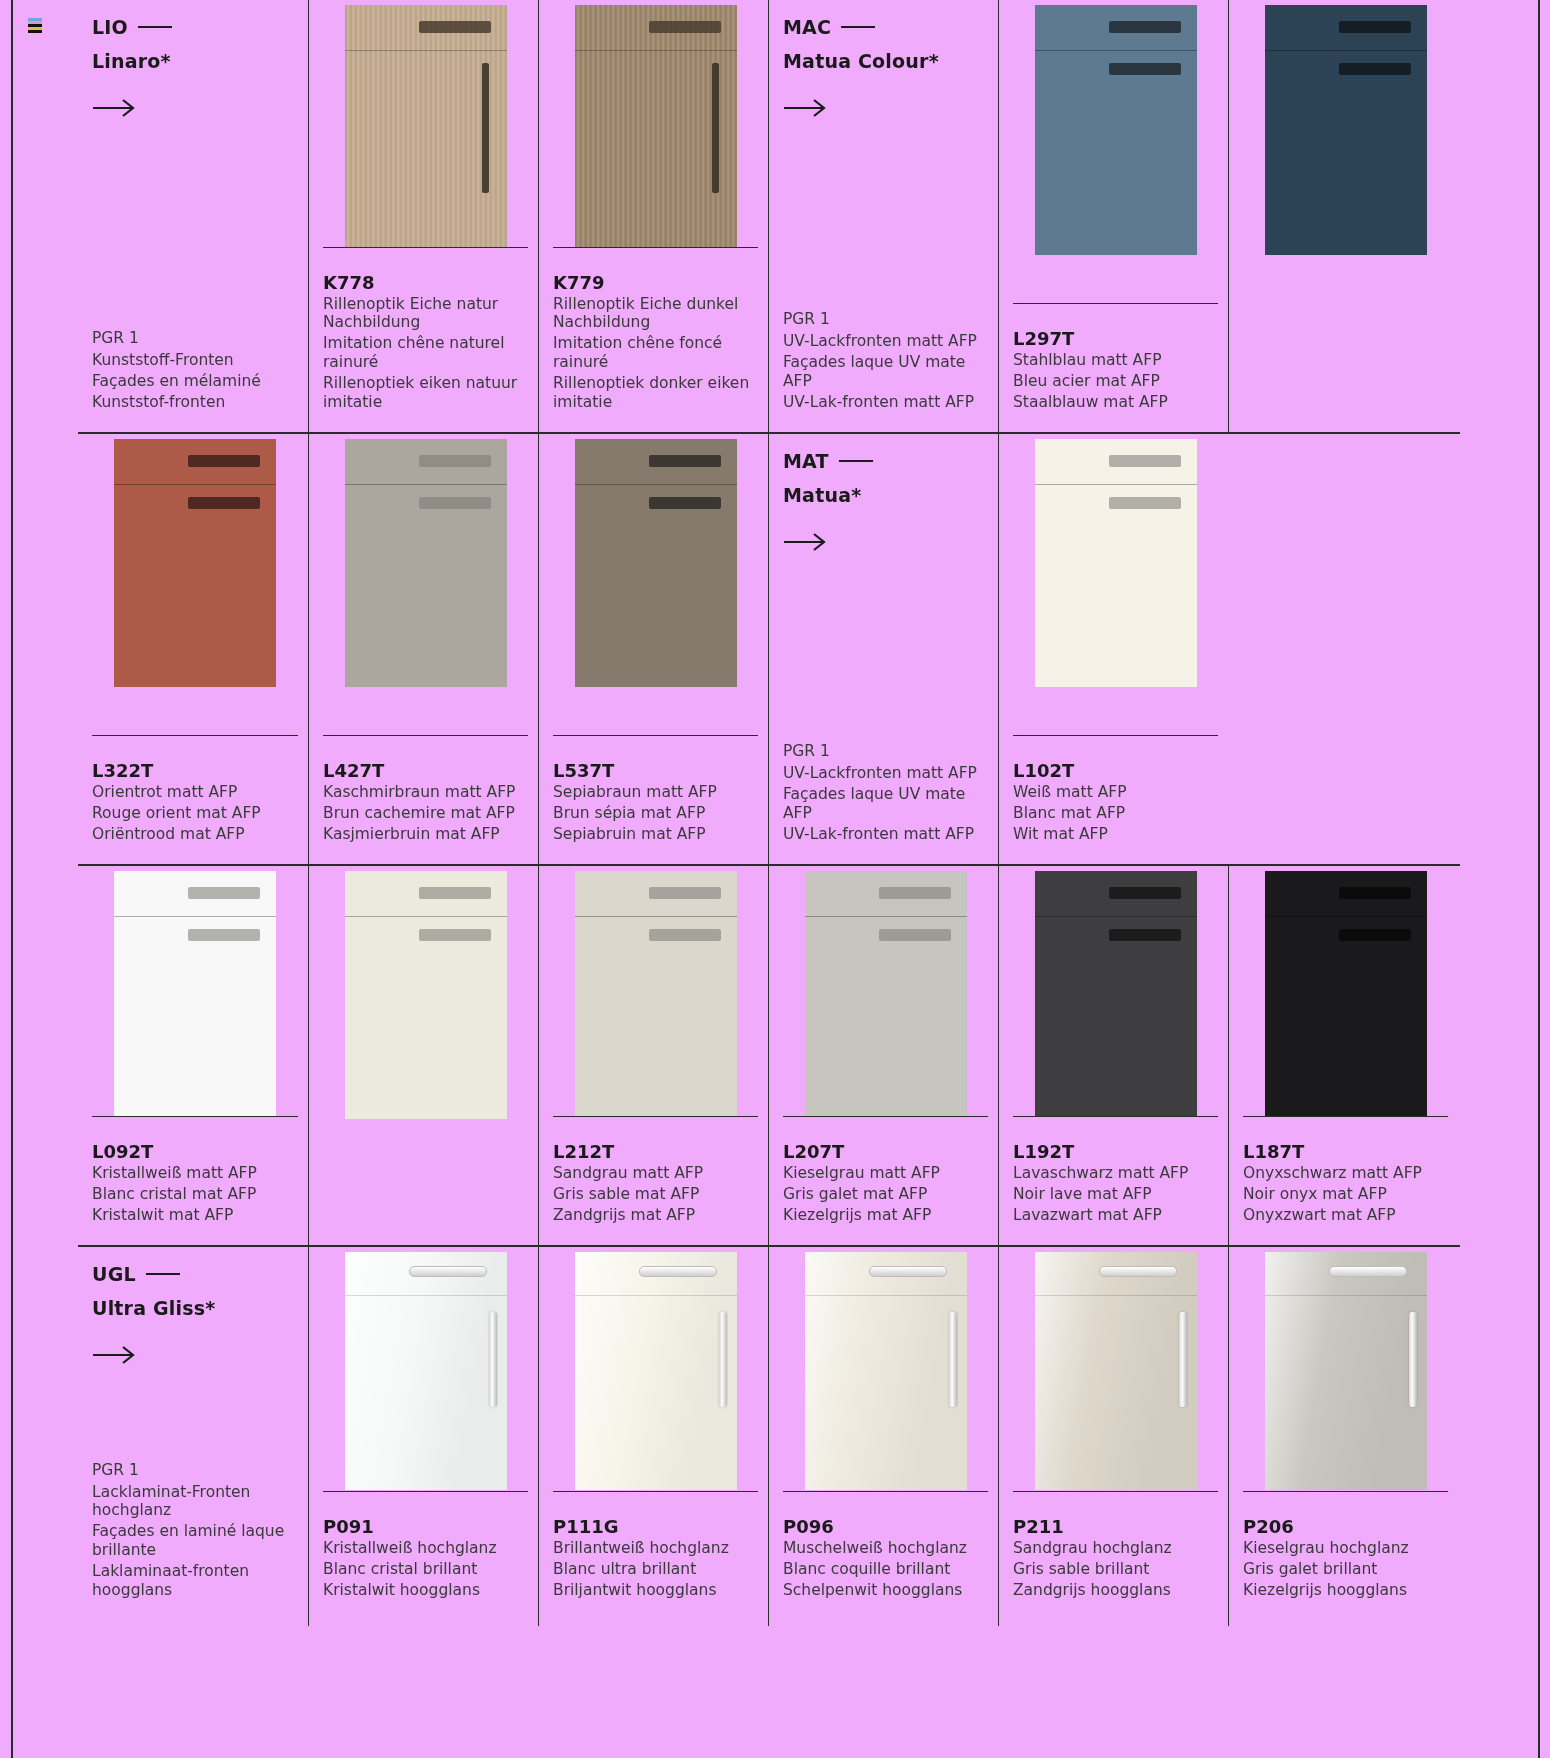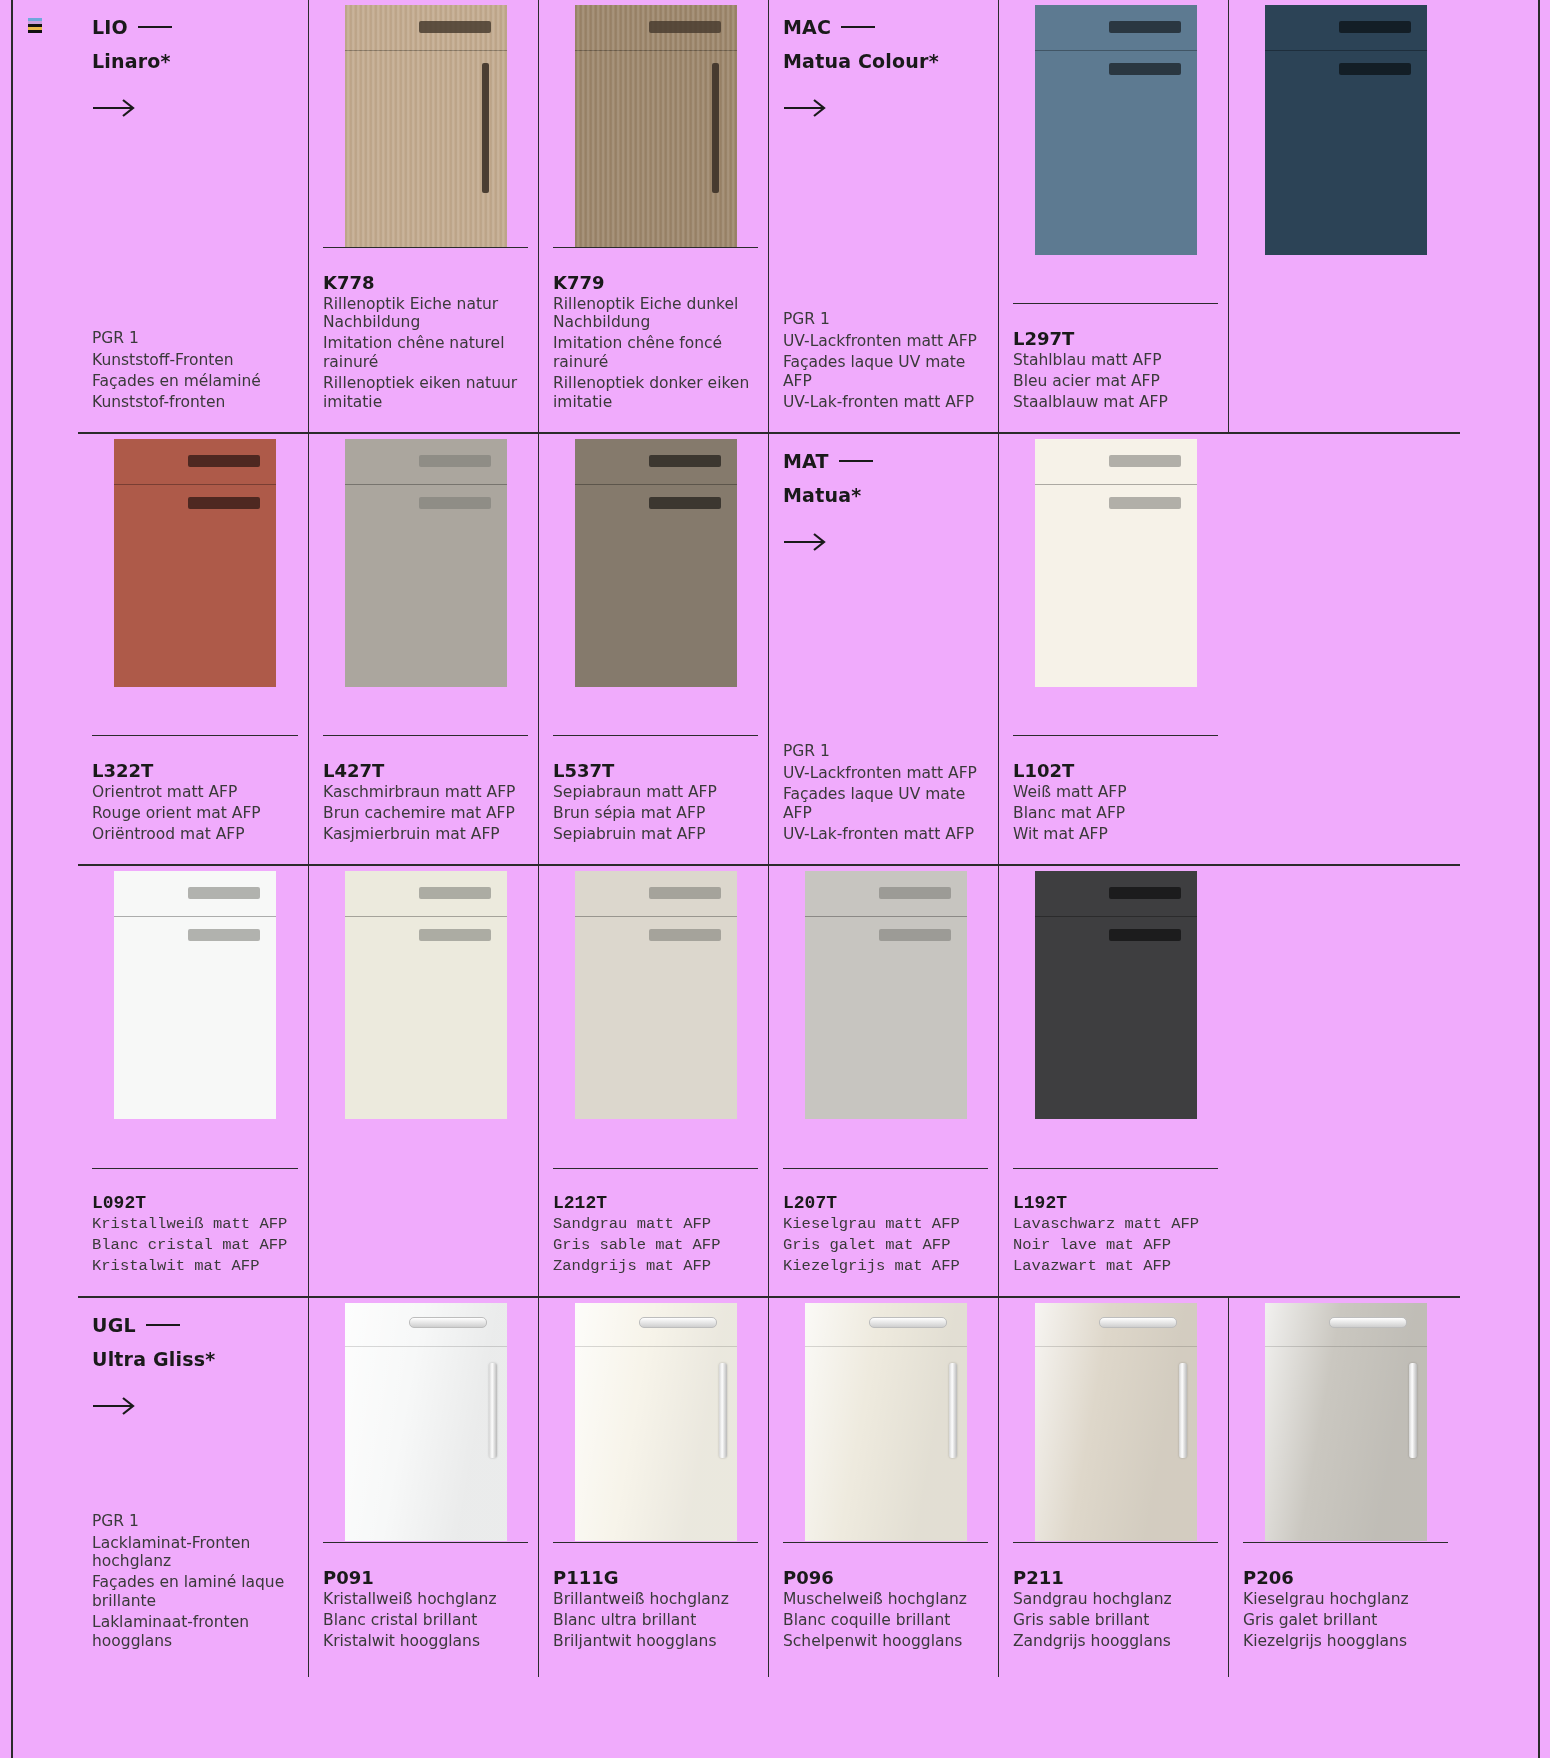--- a/index.html
+++ b/index.html
@@ -37,21 +37,21 @@
   }
 
   .row {
     position: relative;
     display: flex;
     width: 100%;
   }
   .row + .row { border-top: 2px solid #2b2b2b; }
   .row.r1 { height: 432px; }
   .row.r2 { height: 432px; }
-  .row.r3 { height: 432px; font-family: Liberation Mono, monospace; }
+  .row.r3 { height: 381px; }
   .row.r4 { height: 381px; }
 
   .cell {
     position: relative;
     flex: 0 0 230px;
     width: 230px;
     padding: 0 10px 0 14px;
     border-left: 1.6px solid #2b2b2b;
     display: flex;
     flex-direction: column;
@@ -459,20 +459,36 @@
             </div>
           </div>
           <div class="bottom">
             <div class="cap-rule"></div>
             <div class="cap-code">L192T</div>
             <div class="cap-line">Lavaschwarz matt AFP</div>
             <div class="cap-line">Noir lave mat AFP</div>
             <div class="cap-line">Lavazwart mat AFP</div>
           </div>
         </div>
+        <div class="cell">
+          <div class="door-wrap">
+            <div class="door matte dark" style="background: rgb(26, 26, 28);">
+              <div class="drawer"></div>
+              <div class="handle-top"></div>
+              <div class="handle-bot"></div>
+            </div>
+          </div>
+          <div class="bottom">
+            <div class="cap-rule"></div>
+            <div class="cap-code">L187T</div>
+            <div class="cap-line">Onyxschwarz matt AFP</div>
+            <div class="cap-line">Noir onyx mat AFP</div>
+            <div class="cap-line">Onyxzwart mat AFP</div>
+          </div>
+        </div>
       </div>
       <div class="row r4">
         <div class="cell series-head">
           <div class="series-code">
             <span>UGL</span>
             <span class="dash"></span>
           </div>
           <div class="series-name">Ultra Gliss*</div>
           <div class="arrow"><svg width="46" height="20" viewBox="0 0 46 20">
               <line x1="1" y1="10" x2="40" y2="10" stroke="#1a1a1a" stroke-width="2.2"></line>

